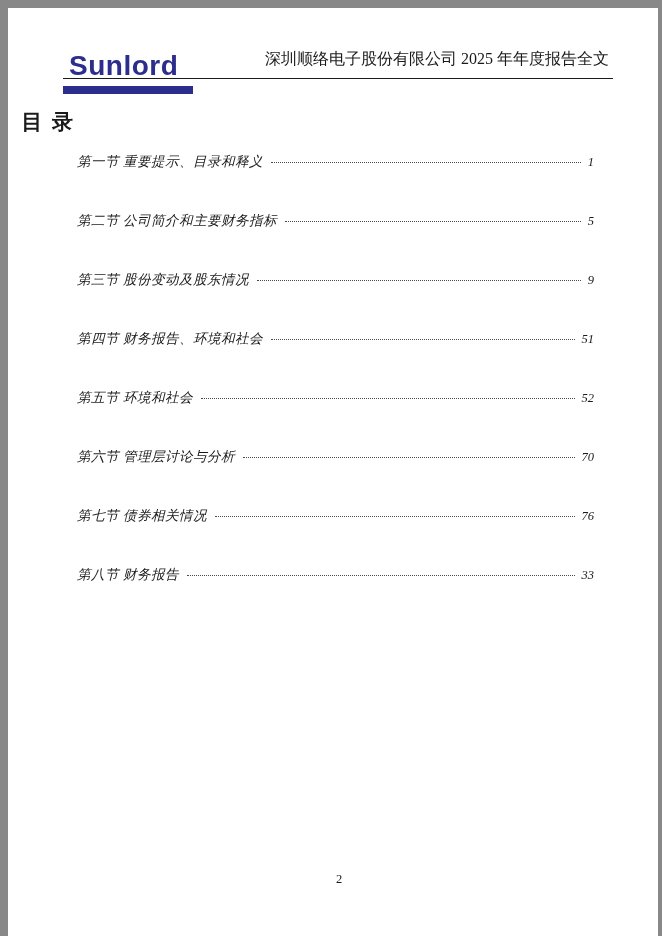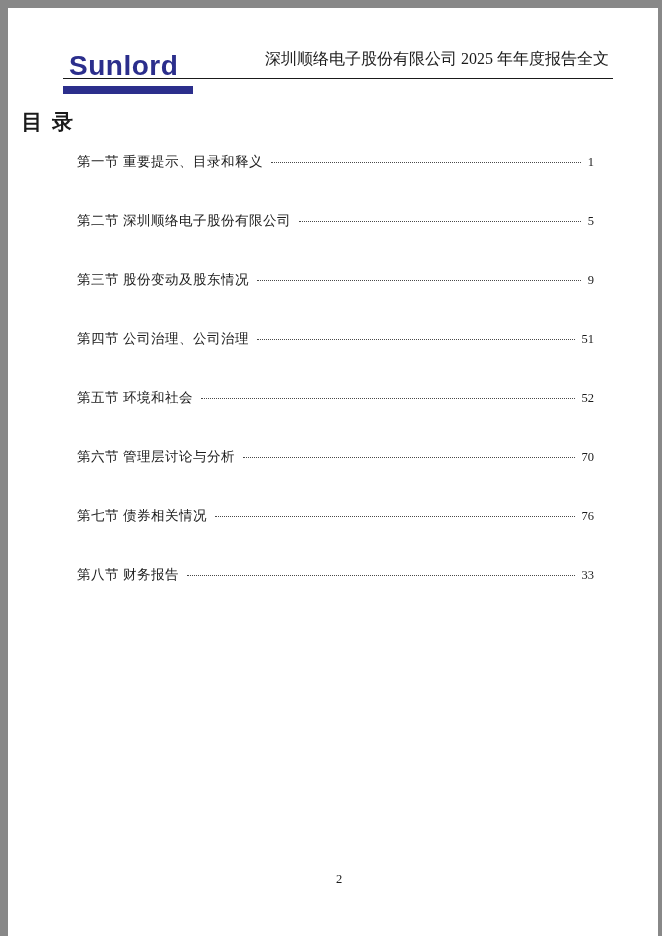--- a/index.html
+++ b/index.html
@@ -71,20 +71,21 @@
     left: 57px;
     top: 134px;
     width: 541px;
   }
   .toc-row {
     display: flex;
     align-items: baseline;
     line-height: 16px;
     margin-bottom: 27px;
     white-space: nowrap;
+    font-style: italic;
   }
   .toc-label {
     font-size: 13.5px;
     letter-spacing: 0.5px;
   }
   .toc-leader {
     flex: 1 1 auto;
     min-width: 10px;
     border-bottom: 1.6px dotted #4a4a4a;
     margin: 0 3px 0 4px;
@@ -117,31 +118,31 @@
 
   <div class="toc-title">目录</div>
 
   <div class="toc-list">
       <div class="toc-row">
       <span class="toc-label">第一节 重要提示、目录和释义</span>
       <span class="toc-leader"></span>
       <span class="toc-page">1</span>
     </div>
       <div class="toc-row">
-      <span class="toc-label">第二节 深圳顺络电子股份有限公司</span>
+      <span class="toc-label">第二节 公司简介和主要财务指标</span>
       <span class="toc-leader"></span>
       <span class="toc-page">5</span>
     </div>
       <div class="toc-row">
       <span class="toc-label">第三节 股份变动及股东情况</span>
       <span class="toc-leader"></span>
       <span class="toc-page">9</span>
     </div>
       <div class="toc-row">
-      <span class="toc-label">第四节 公司治理、公司治理</span>
+      <span class="toc-label">第四节 财务报告、环境和社会</span>
       <span class="toc-leader"></span>
       <span class="toc-page">51</span>
     </div>
       <div class="toc-row">
       <span class="toc-label">第五节 环境和社会</span>
       <span class="toc-leader"></span>
       <span class="toc-page">52</span>
     </div>
       <div class="toc-row">
       <span class="toc-label">第六节 管理层讨论与分析</span>

